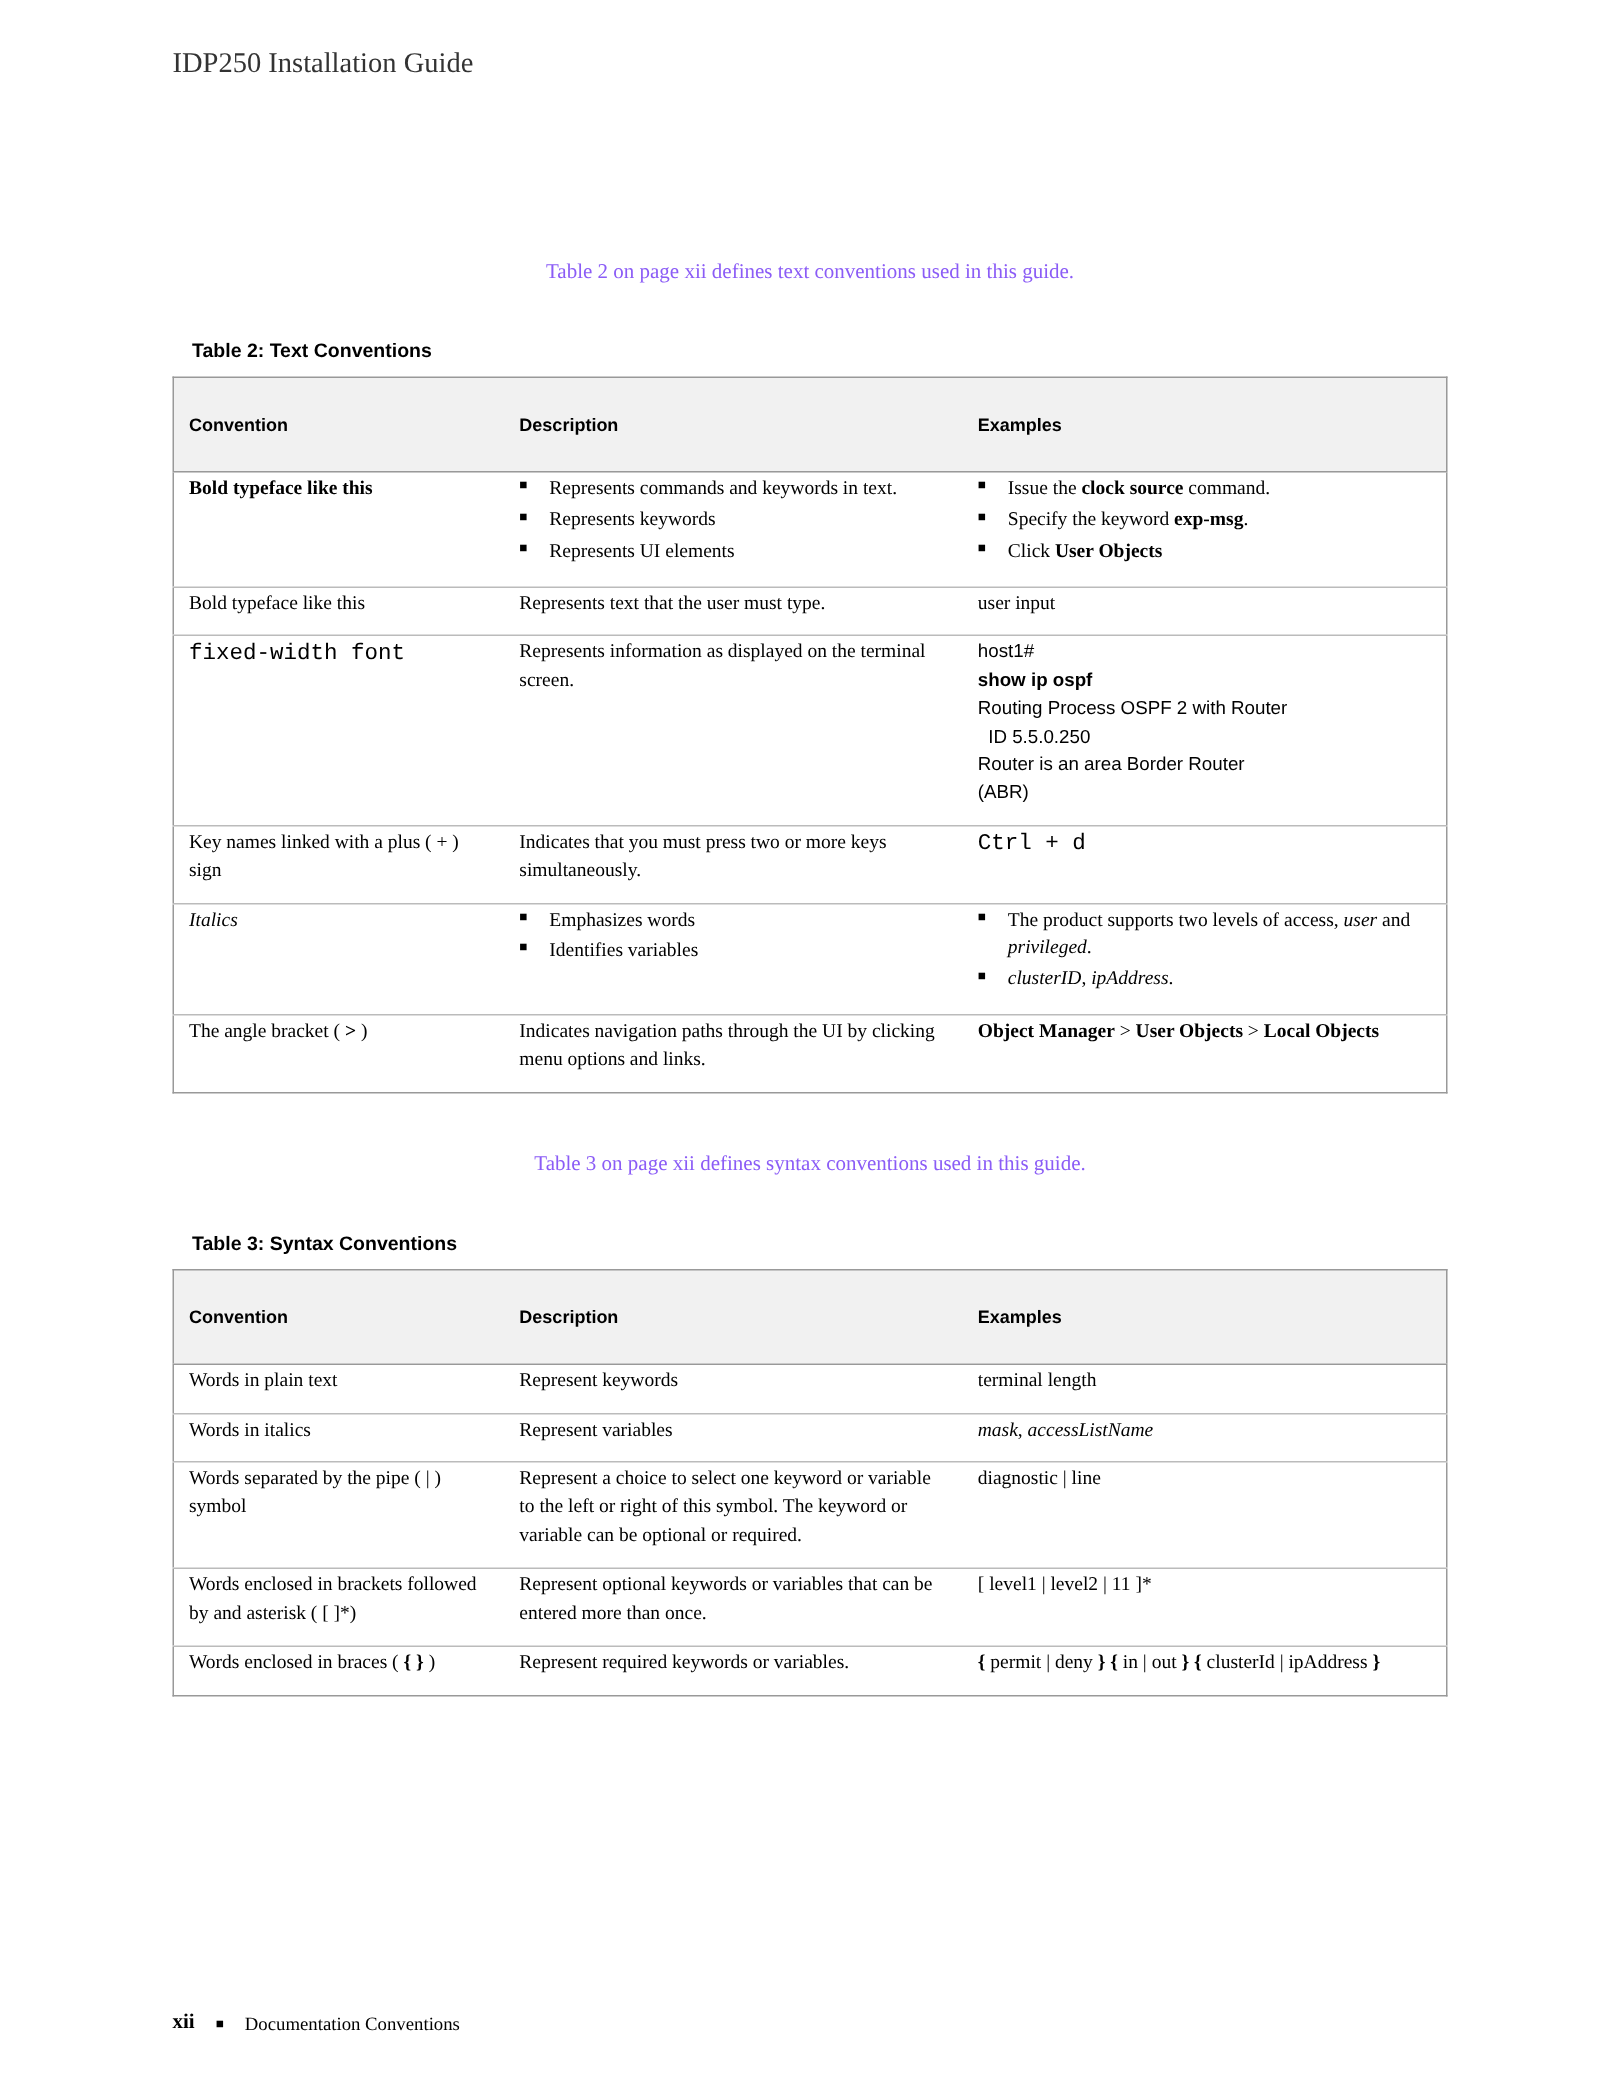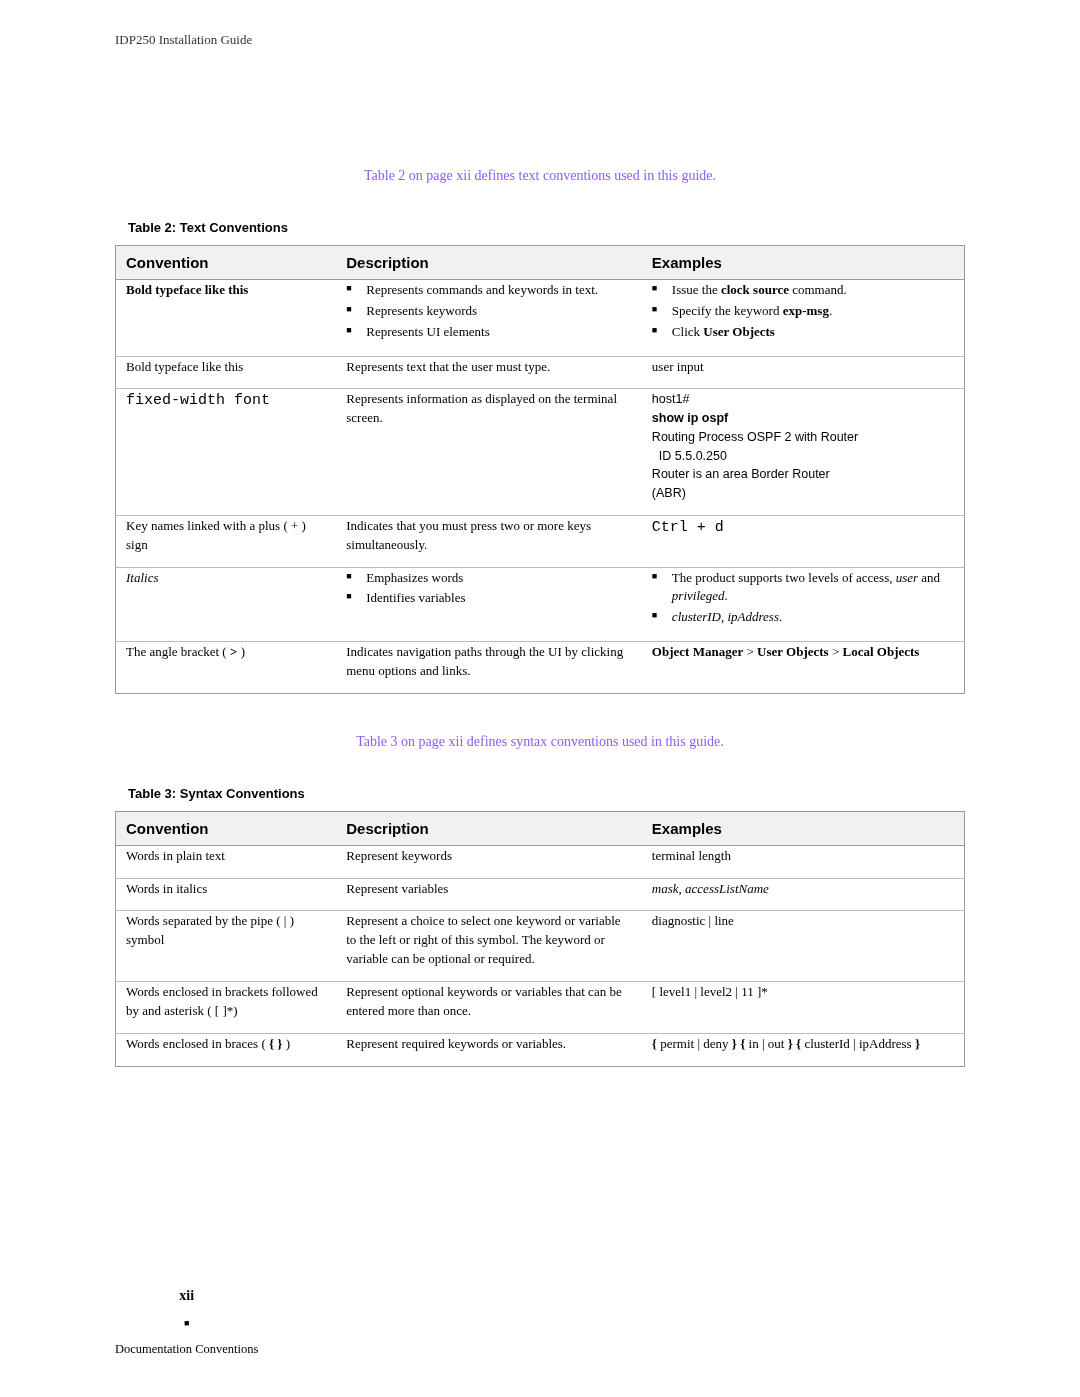--- a/index.html
+++ b/index.html
@@ -6,21 +6,21 @@
   body {
     font-family: Georgia, 'Times New Roman', serif;
     background: #fff;
     color: #000;
     width: 1080px;
     height: 1397px;
     position: relative;
     padding: 32px 115px 40px 115px;
   }
   .header-title {
-    font-size: 13px;
+    font-size: 19px;
     color: #333;
     margin-bottom: 120px;
   }
   .intro-text {
     font-size: 14px;
     text-align: center;
     margin-bottom: 36px;
     color: #8b5cf6;
   }
   .table-caption {
@@ -35,23 +35,23 @@
     border-collapse: collapse;
     border: 1px solid #999;
     margin-bottom: 40px;
     font-size: 13px;
   }
   thead th {
     font-family: Arial, Helvetica, sans-serif;
     font-weight: bold;
     text-align: left;
     background: #f1f1f1;
-    padding: 8px 10px;
+    padding: 24px 10px;
     border-bottom: 1px solid #999;
-    font-size: 15px;
+    font-size: 12px;
   }
   tbody td {
     padding: 1px 10px 12px 10px;
     border-bottom: 1px solid #bbb;
     vertical-align: top;
     line-height: 1.45;
   }
   tbody tr:last-child td { border-bottom: none; }
   .col-conv { width: 26%; }
   .col-desc { width: 36%; }
@@ -64,21 +64,20 @@
   .italic { font-style: italic; }
   .pre { white-space: pre; font-family: Liberation Sans, sans-serif; font-size: 12.5px; line-height: 1.5; }
   .footer {
     position: absolute;
     left: 115px;
     bottom: 40px;
     font-size: 12.5px;
     display: flex;
     align-items: center;
     gap: 14px;
-    flex-direction: column;
   }
   .footer-page { font-weight: bold; font-size: 14px; }
   .footer-sq { font-size: 9px; }
 </style>
 </head>
 <body>
 
 <div class="header-title">IDP250 Installation Guide</div>
 
 <div class="intro-text">Table 2 on page xii defines text conventions used in this guide.</div>

